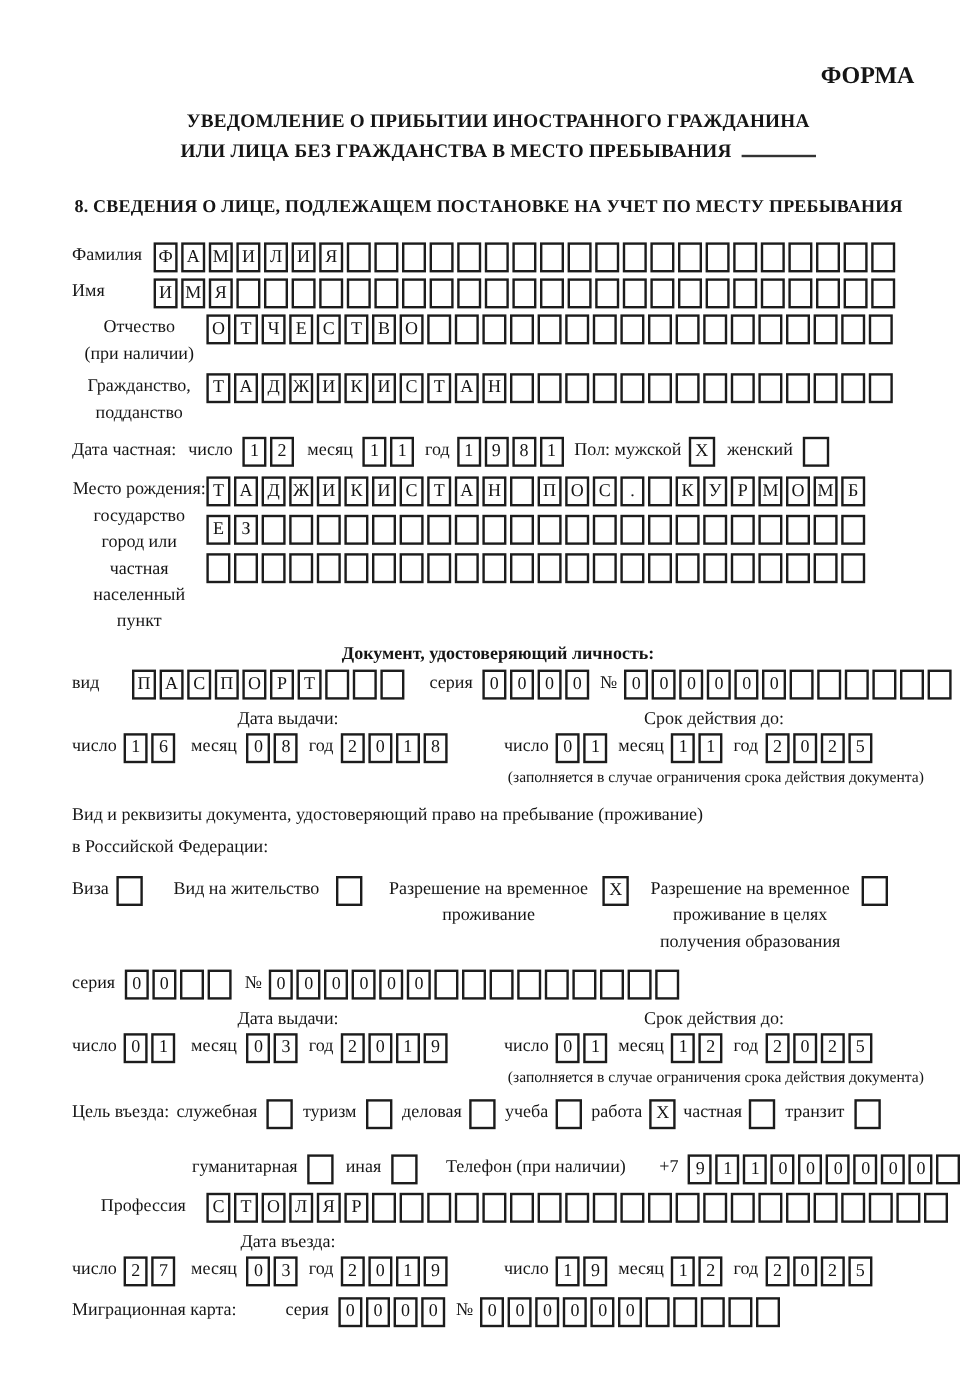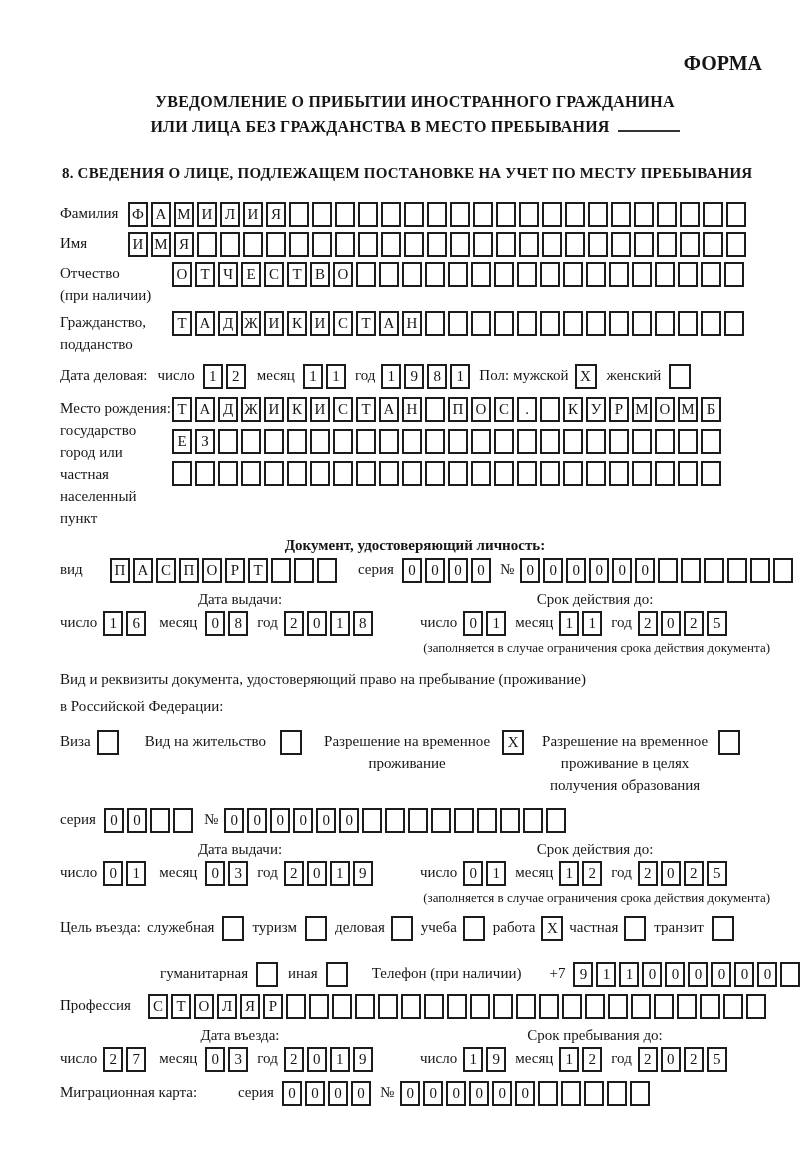--- a/index.html
+++ b/index.html
@@ -17,21 +17,21 @@
   .forma { text-align:right; font-weight:bold; padding-right:8px; margin-top:16px; font-size:20px; }
 
   .title { text-align:center; font-weight:bold; font-size:16px; line-height:25px; margin-top:14px; letter-spacing:.2px; }
   .blank-line { display:inline-block; width:62px; border-bottom:2px solid #333; height:14px; margin-left:8px; }
 
   .sec-head { font-weight:bold; font-size:15px; margin-top:26px; margin-left:2px; letter-spacing:.2px; }
 
   
   .frow { display:flex; align-items:flex-start; margin-top:5px; }
   .lbl { flex:none; padding-top:3px; }
-  .w68 { width:68px; } .w112 { width:112px; }
+  .w68 { width:68px; } .w112 { width:112px;text-align:center; }
   .lblcol { flex:none; line-height:22px; }
 
   .cells { display:flex; flex:none; }
   .cell {
     width:20px; height:25px; border:2px solid #1c1c1c; margin-right:3px;
     display:flex; align-items:center; justify-content:center;
     font-size:15px; flex:none; background:#fff;
   }
   .cbx {
     width:22px; height:25px; border:2px solid #1c1c1c;
@@ -202,21 +202,21 @@
         <span class="cell"></span>
         <span class="cell"></span>
         <span class="cell"></span>
         <span class="cell"></span>
         <span class="cell"></span>
         <span class="cell"></span>
       </div>
   </div>
 
   <div class="frow" style="margin-top:9px;">
-    <div class="inline-lbl">Дата деловая:</div>
+    <div class="inline-lbl">Дата частная:</div>
     <div class="inline-lbl ml10 mr8">число</div>
     <div class="cells">
         <span class="cell">1</span>
         <span class="cell">2</span>
       </div>
     <div class="inline-lbl ml8 mr8">месяц</div>
     <div class="cells">
         <span class="cell">1</span>
         <span class="cell">1</span>
       </div>
@@ -546,21 +546,21 @@
         <span class="cell">0</span>
         <span class="cell">0</span>
         <span class="cell">0</span>
         <span class="cell">0</span>
         <span class="cell">0</span>
         <span class="cell"></span>
       </div>
   </div>
 
   <div class="frow" style="margin-top:7px;">
-    <div class="inline-lbl" style="width:88px;">Профессия</div>
+    <div class="inline-lbl" style="width:88px;margin-left:24px;">Профессия</div>
     <div class="cells">
         <span class="cell">С</span>
         <span class="cell">Т</span>
         <span class="cell">О</span>
         <span class="cell">Л</span>
         <span class="cell">Я</span>
         <span class="cell">Р</span>
         <span class="cell"></span>
         <span class="cell"></span>
         <span class="cell"></span>
@@ -580,21 +580,20 @@
         <span class="cell"></span>
         <span class="cell"></span>
         <span class="cell"></span>
         <span class="cell"></span>
         <span class="cell"></span>
       </div>
   </div>
 
   <div class="dates-heads">
     <div class="dh-left">Дата въезда:</div>
-    <div class="dh-right">Срок пребывания до:</div>
   </div>
   <div class="dates-row">
     <div class="dg dg-left">
       <div class="inline-lbl mr6">число</div>
       <div class="cells">
           <span class="cell">2</span>
           <span class="cell">7</span>
         </div>
       <div class="inline-lbl ml10 mr8">месяц</div>
       <div class="cells">

